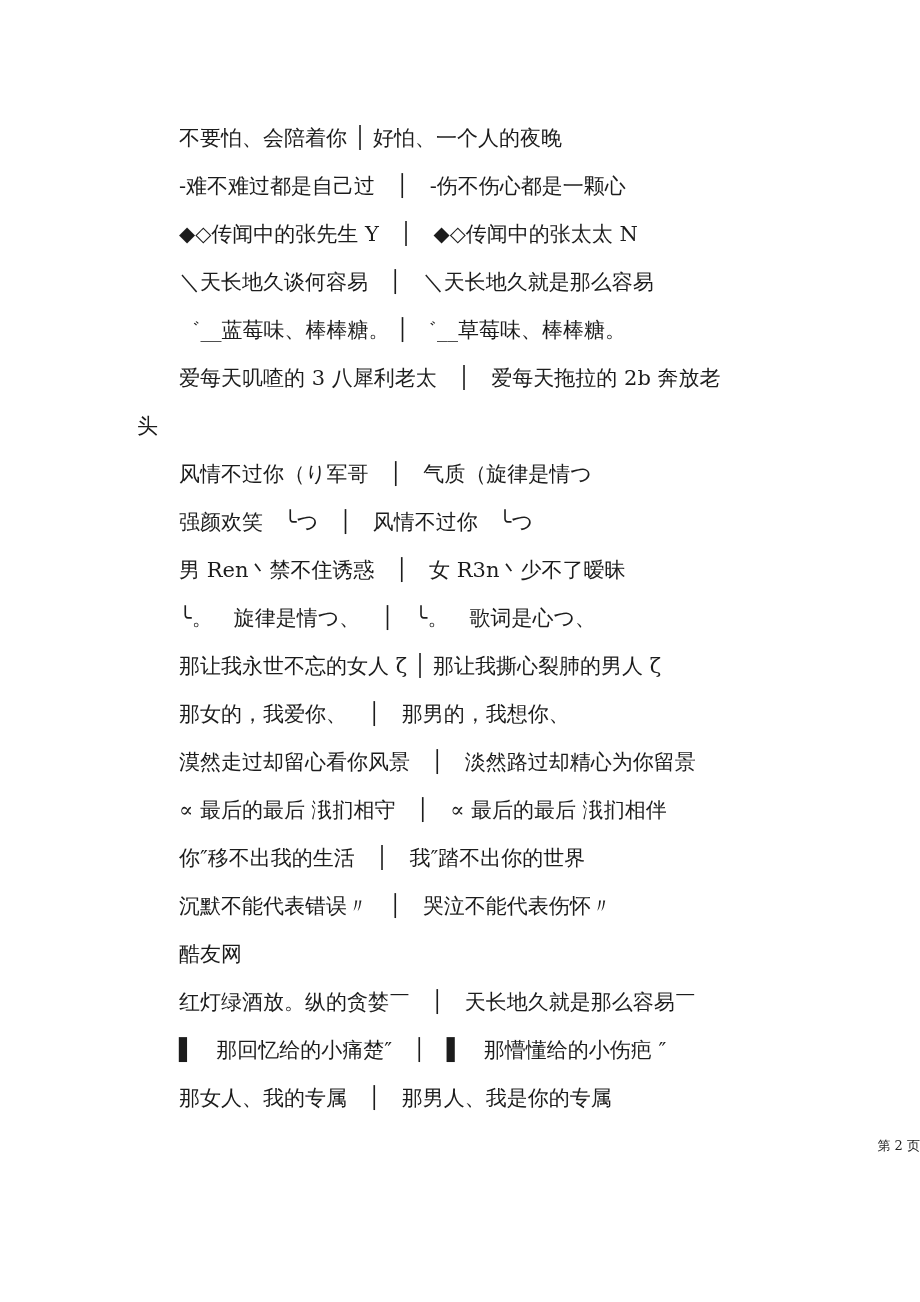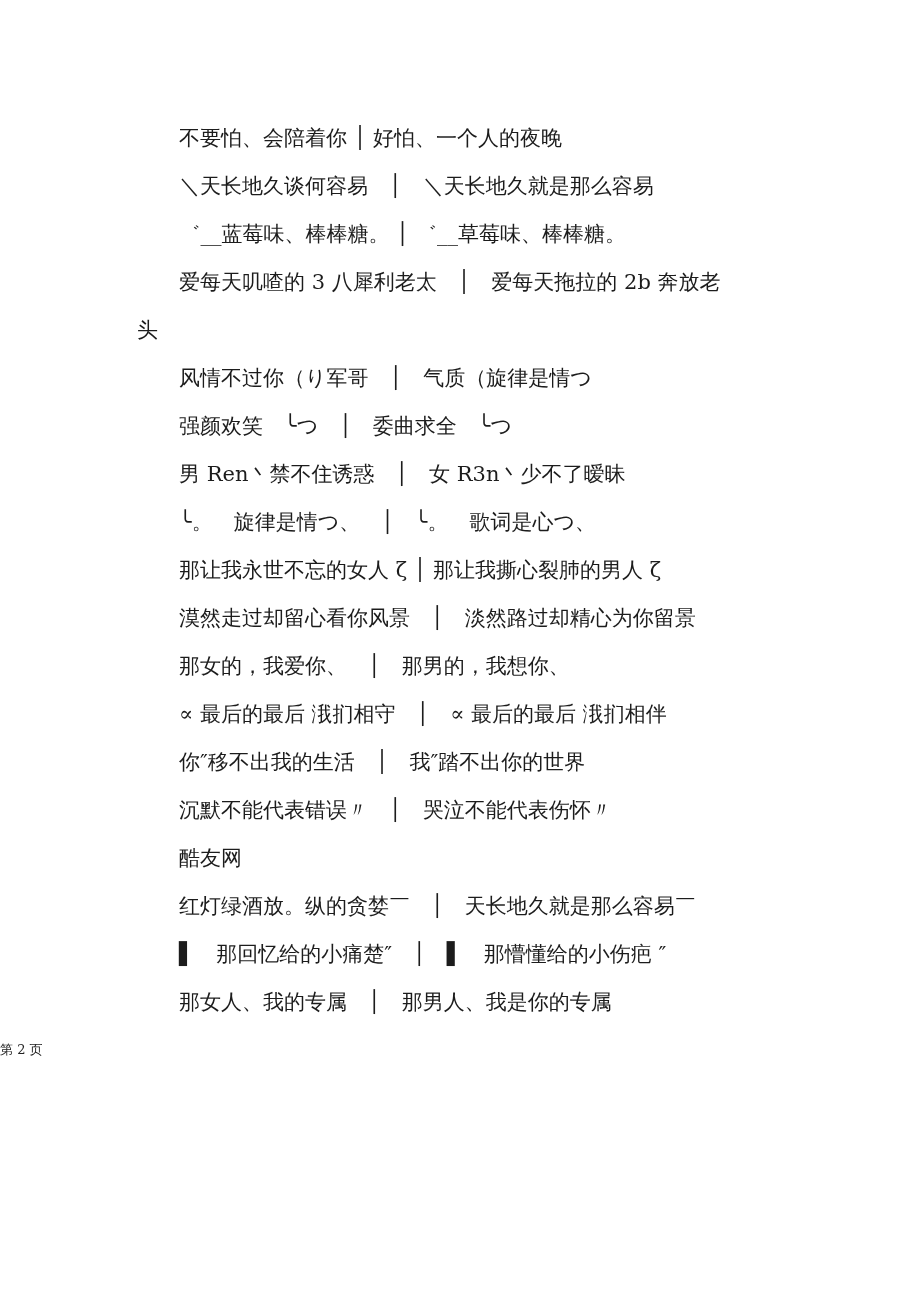--- a/index.html
+++ b/index.html
@@ -32,43 +32,45 @@
     padding: 0;
     text-indent: 42px;            
     white-space: pre-wrap;
     word-break: break-all;
   }
   .content p.cont {
     text-indent: 0;               
   }
   .footer {
     margin-top: 14px;
-    text-align: left;
+    text-align: right;
     font-size: 13px;
     line-height: 20px;
     color: #222222;
   }
 </style>
 </head>
 <body>
 
 <div class="page">
   <div class="content">
     <p>不要怕、会陪着你 │ 好怕、一个人的夜晚</p>
+    <p>-难不难过都是自己过　│　-伤不伤心都是一颗心</p>
+    <p>◆◇传闻中的张先生 Y　│　◆◇传闻中的张太太 N</p>
     <p>＼天长地久谈何容易　│　＼天长地久就是那么容易</p>
     <p>゛__蓝莓味、棒棒糖。 │ ゛__草莓味、棒棒糖。</p>
     <p>爱每天叽喳的 3 八犀利老太　│　爱每天拖拉的 2b 奔放老</p>
     <p class="cont">头</p>
     <p>风情不过你（り军哥　│　气质（旋律是情つ</p>
-    <p>强颜欢笑　╰つ　│　委曲求全　╰つ</p>
+    <p>强颜欢笑　╰つ　│　风情不过你　╰つ</p>
     <p>男 Ren丶禁不住诱惑　│　女 R3n丶少不了暧昧</p>
     <p>╰。　旋律是情つ、　│　╰。　歌词是心つ、</p>
     <p>那让我永世不忘的女人 ζ │ 那让我撕心裂肺的男人 ζ</p>
+    <p>那女的，我爱你、　│　那男的，我想你、</p>
     <p>漠然走过却留心看你风景　│　淡然路过却精心为你留景</p>
-    <p>那女的，我爱你、　│　那男的，我想你、</p>
     <p>∝ 最后的最后 涐扪相守　│　∝ 最后的最后 涐扪相伴</p>
     <p>你″移不出我的生活　│　我″踏不出你的世界</p>
     <p>沉默不能代表错误〃　│　哭泣不能代表伤怀〃</p>
     <p>酷友网</p>
     <p>红灯绿酒放。纵的贪婪￣　│　天长地久就是那么容易￣</p>
     <p>▌　那回忆给的小痛楚″　│　▌　那懵懂给的小伤疤 ″</p>
     <p>那女人、我的专属　│　那男人、我是你的专属</p>
   </div>
   <div class="footer">
     <span>第 2 页</span>

